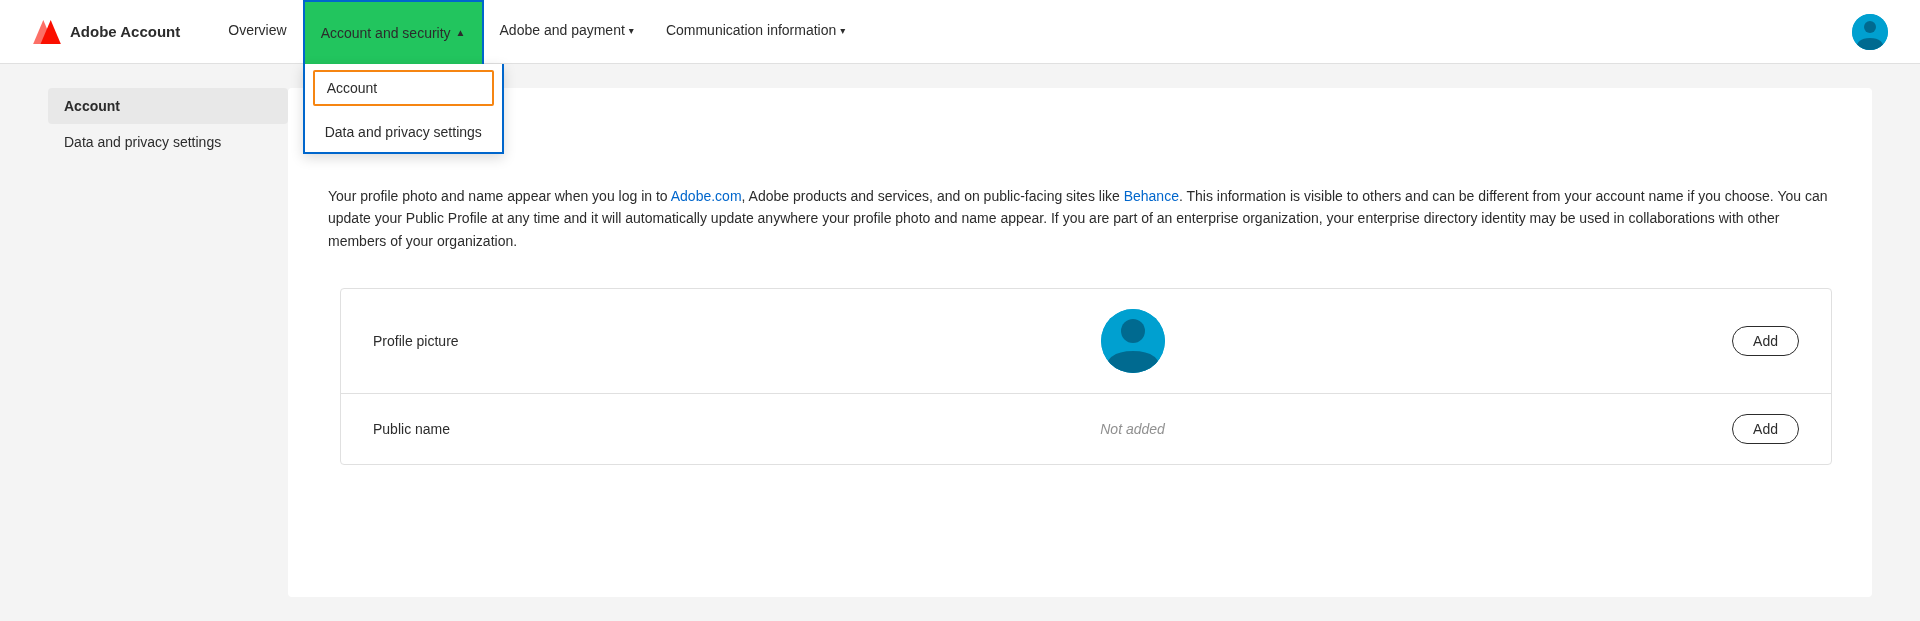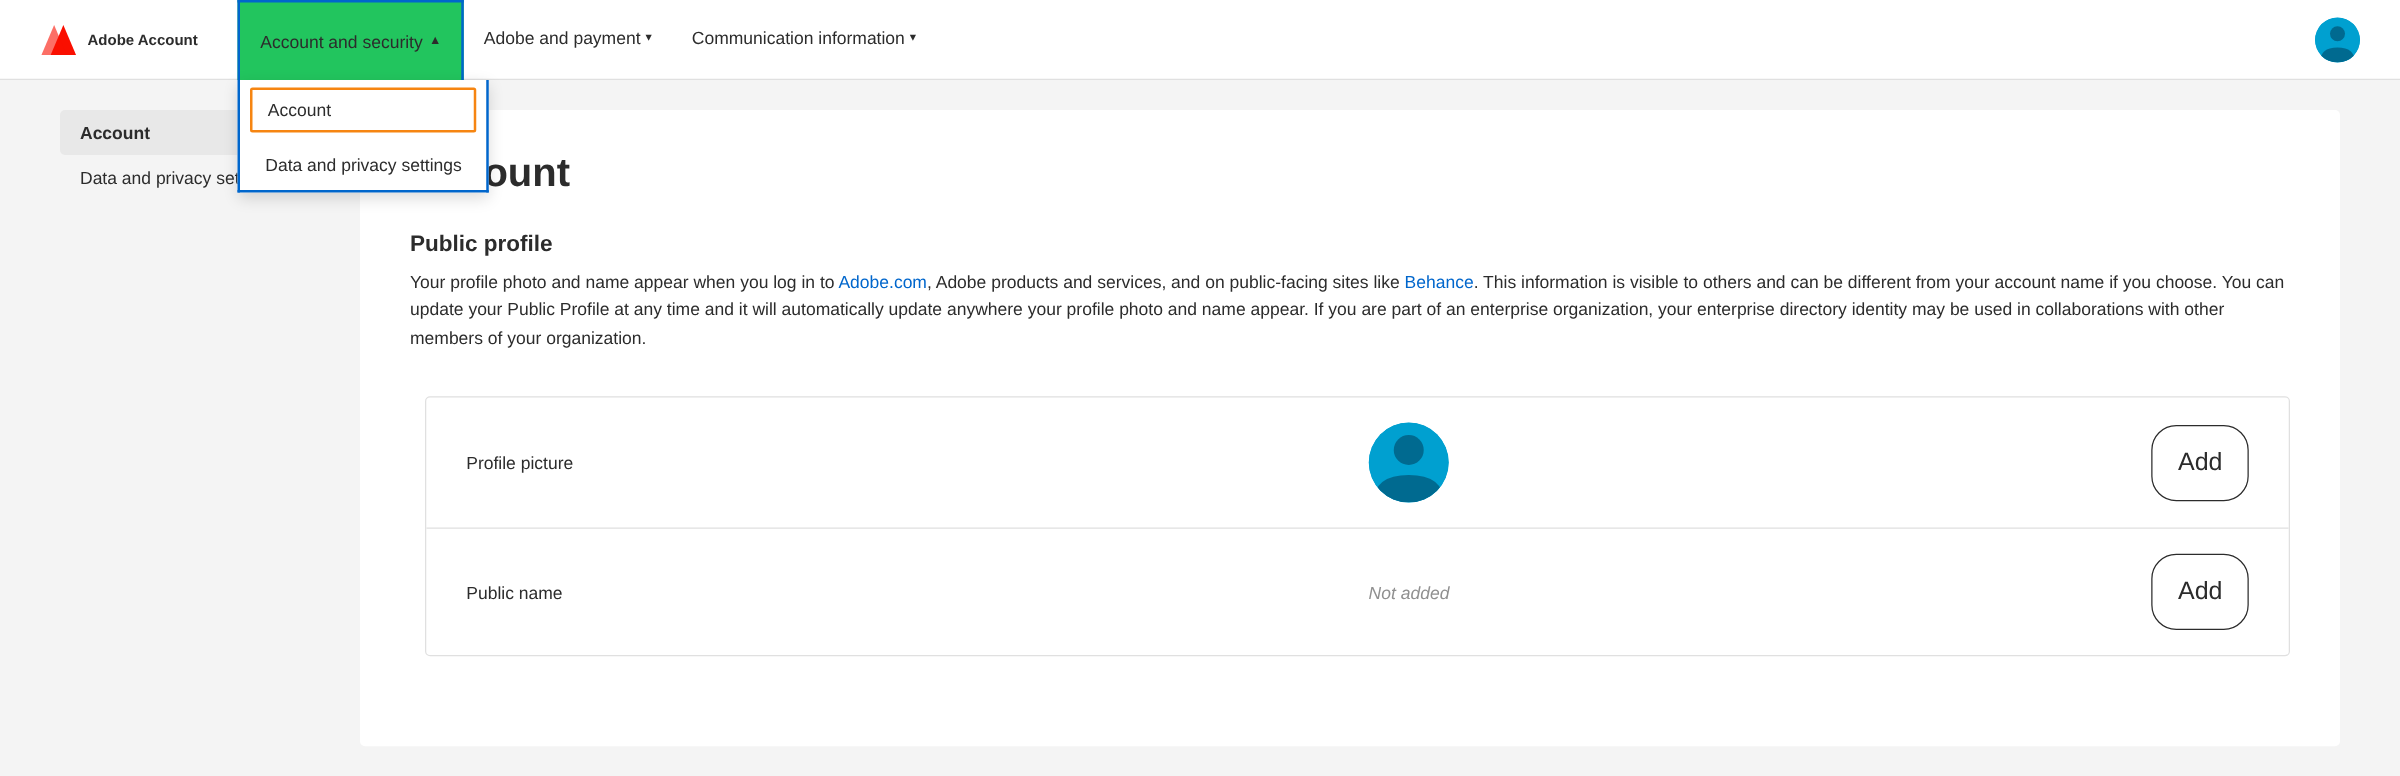--- a/index.html
+++ b/index.html
@@ -27,21 +27,21 @@
       align-items: center;
       gap: 8px;
       margin-right: 32px;
       text-decoration: none;
     }
     .adobe-logo {
       width: 30px;
       height: 24px;
     }
     .nav-brand-name {
-      font-size: 12px;
+      font-size: 15px;
       font-weight: 600;
       color: #2c2c2c;
     }
     .nav-items {
       display: flex;
       align-items: center;
       gap: 0;
       flex: 1;
     }
     .nav-item {
@@ -243,23 +243,23 @@
     }
 
     .profile-row-action {
       margin-left: auto;
     }
 
     .add-button {
       border: 1.5px solid #2c2c2c;
       background: transparent;
       color: #2c2c2c;
-      padding: 18px 20px;
+      padding: 6px 20px;
       border-radius: 20px;
-      font-size: 20px;
+      font-size: 14px;
       cursor: pointer;
       font-weight: 500;
     }
 
     
     .dropdown-wrapper {
       position: relative;
     }
   </style>
 </head>
@@ -269,20 +269,23 @@
   <a class="nav-logo" href="#">
 
     <svg class="adobe-logo" viewBox="0 0 30 26" fill="none" xmlns="http://www.w3.org/2000/svg">
       <polygon points="19,0 30,26 8,26" fill="#FA0F00"></polygon>
       <polygon points="11,0 0,26 22,26" fill="#FA0F00" opacity="0.6"></polygon>
     </svg>
     <span class="nav-brand-name">Adobe Account</span>
   </a>
 
   <div class="nav-items">
+    <a class="nav-item" href="#">
+      <span>Overview</span>
+    </a>
 
     <div class="dropdown-wrapper">
       <div class="nav-item-account-security">
         <span>Account and security</span>
         <span class="chevron" style="margin-left:5px;font-size:10px;">▲</span>
       </div>
 
       <div class="dropdown-menu">
         <div class="dropdown-item highlighted">
           <span>Account</span>
@@ -323,21 +326,20 @@
       <span>Account</span>
     </div>
     <div class="sidebar-item">
       <span>Data and privacy settings</span>
     </div>
   </aside>
 
   <main class="main-content">
     <h1 class="page-title">Account</h1>
 
-    <h2 class="section-title">Public profile</h2>
     <p class="section-description">
       <span>Your profile photo and name appear when you log in to </span><a href="#">Adobe.com</a><span>, Adobe products and services, and on public-facing sites like </span><a href="#">Behance</a><span>. This information is visible to others and can be different from your account name if you choose. You can update your Public Profile at any time and it will automatically update anywhere your profile photo and name appear. If you are part of an enterprise organization, your enterprise directory identity may be used in collaborations with other members of your organization.</span>
     </p>
 
     <div class="profile-card">
 
       <div class="profile-row">
         <div class="profile-row-label">Profile picture</div>
         <div class="profile-row-value">
           <div class="profile-picture-circle">

